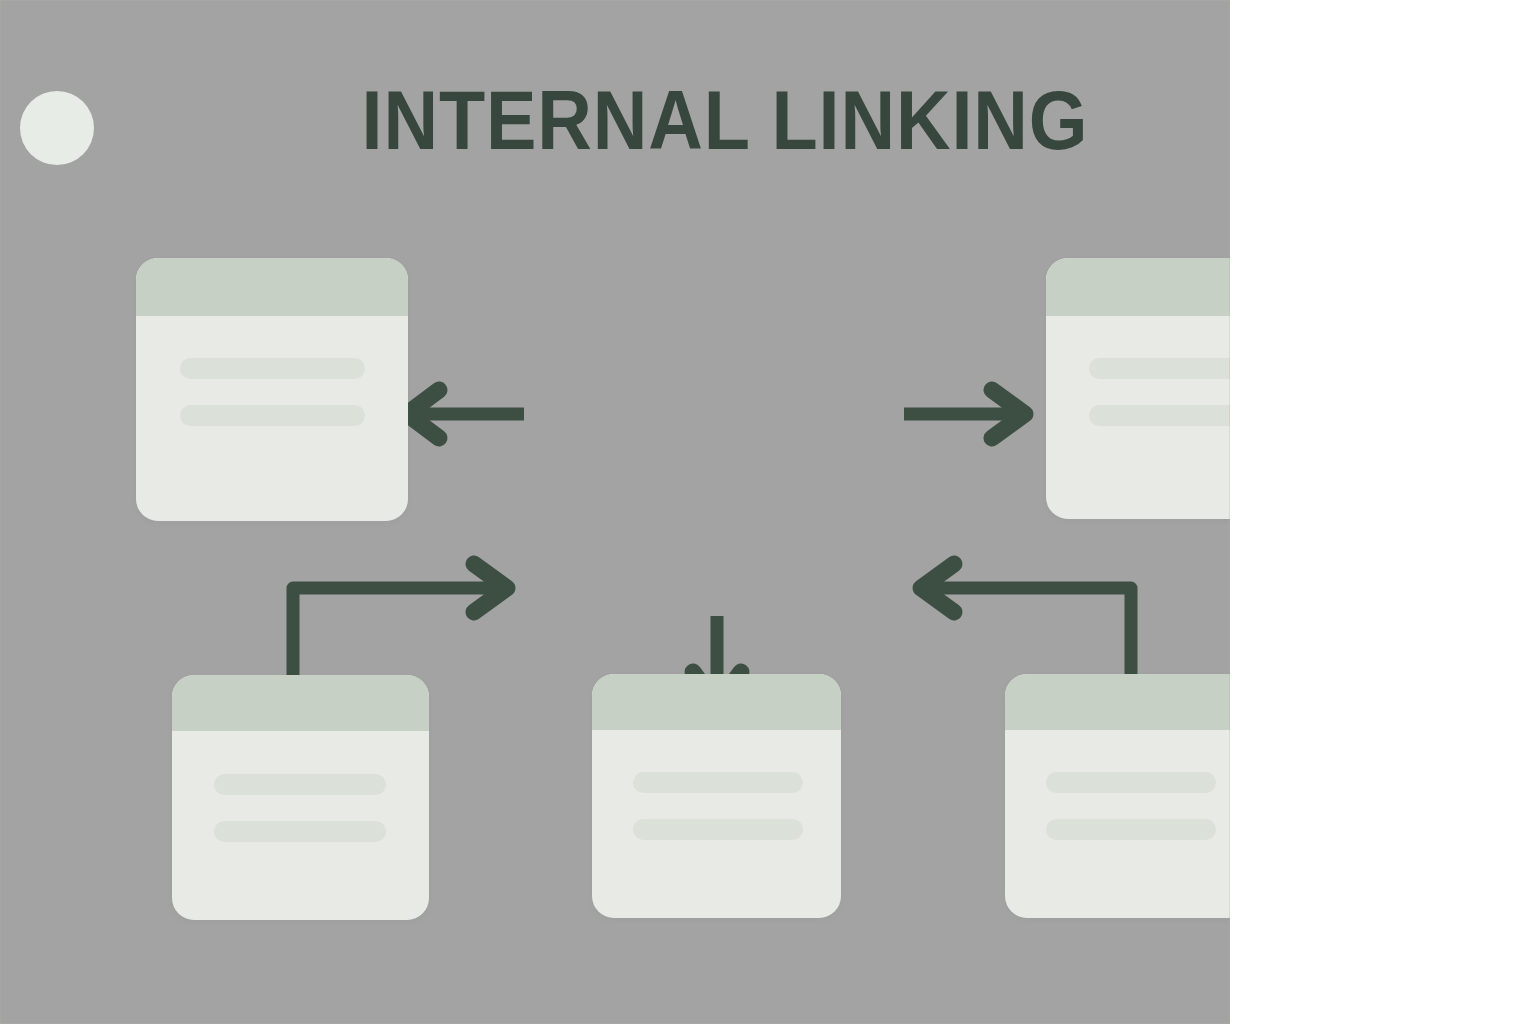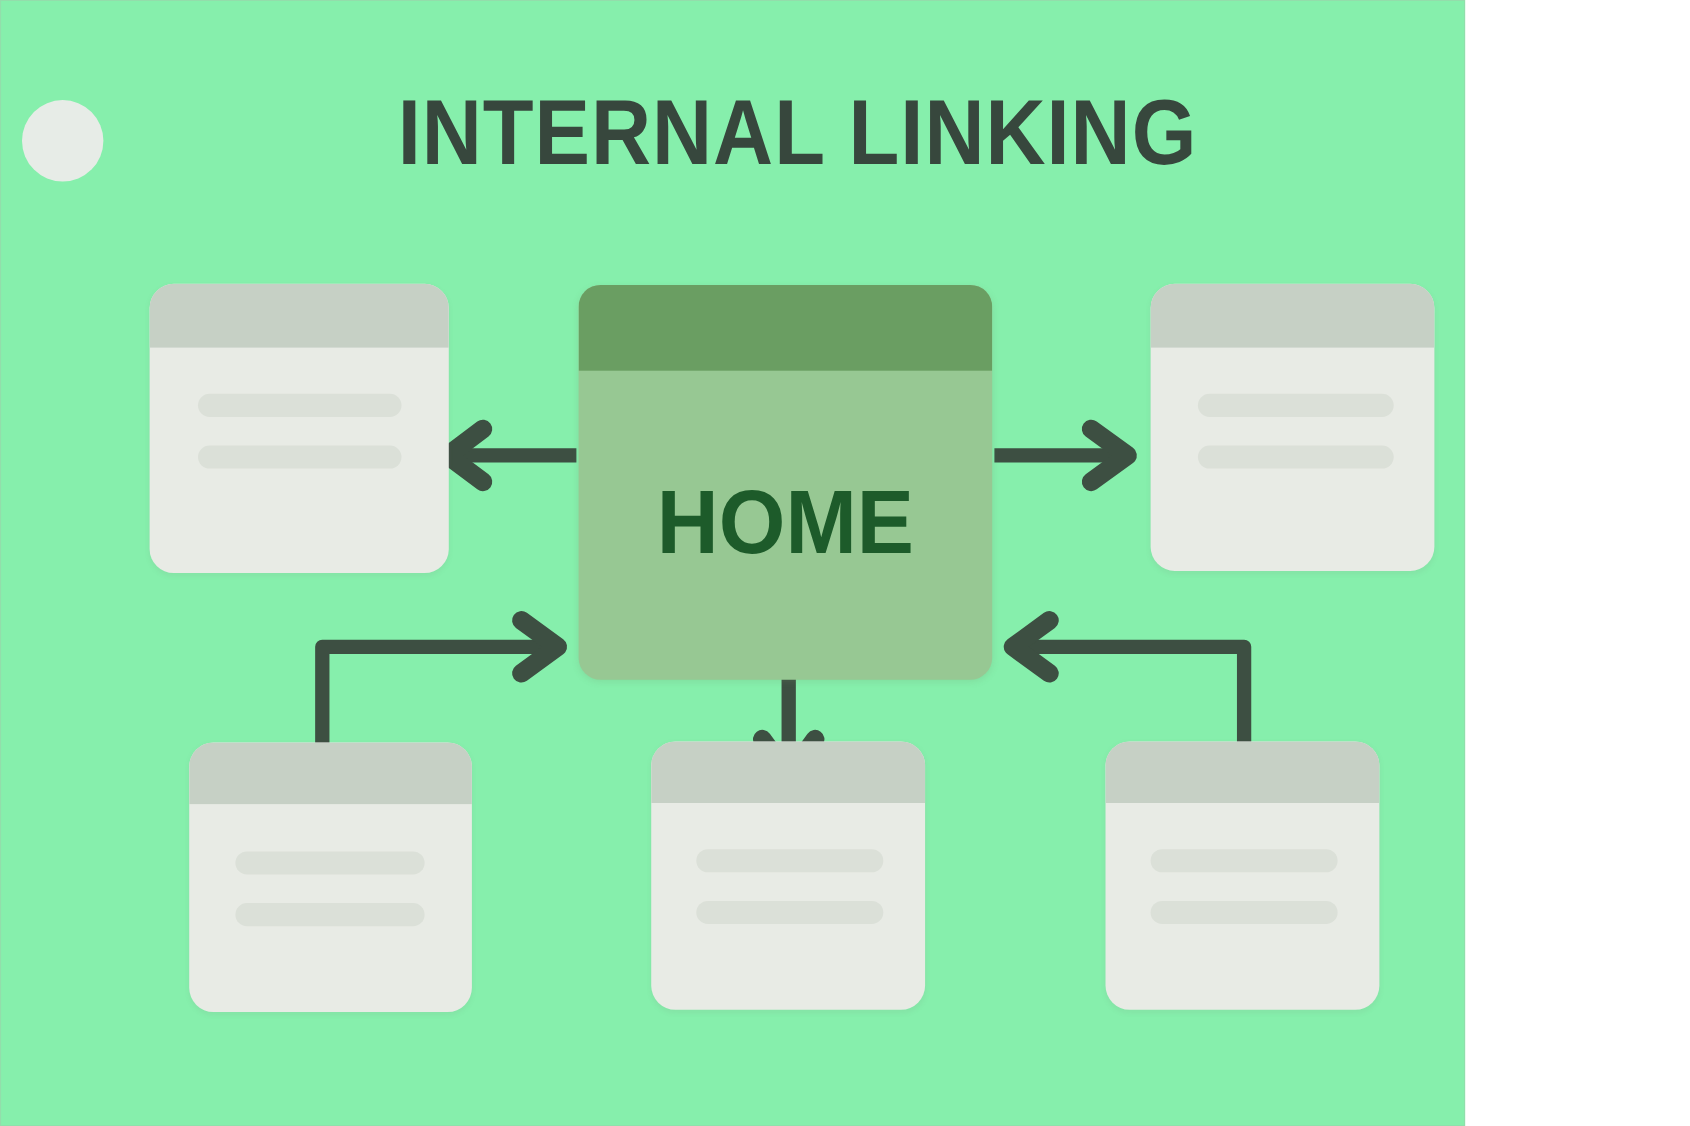--- a/index.html
+++ b/index.html
@@ -3,23 +3,23 @@
 <meta charset="utf-8">
 <title>Internal Linking Diagram</title>
 <style>
   html, body {
     margin: 0;
     padding: 0;
     background: #ffffff;
   }
   #canvas {
     position: relative;
-    width: 1332px;
+    width: 1230px;
     height: 1024px;
-    background: #86efac;
+    background: #a3a3a3;
     overflow: hidden;
     font-family: "Liberation Sans", "DejaVu Sans", sans-serif;
   }
   
   #canvas::after {
     content: "";
     position: absolute;
     inset: 0;
     pointer-events: none;
     box-shadow: inset 0 0 0 1px rgba(180,178,170,0.30);
@@ -165,24 +165,20 @@
     <div class="line-bar" style="left:44px; top:100px; width:185px;"></div>
     <div class="line-bar" style="left:44px; top:147px; width:185px;"></div>
   </div>
 
   <div class="page-card" id="card-top-right">
     <div class="card-header" style="height:58px;"></div>
     <div class="line-bar" style="left:43px; top:100px; width:178px;"></div>
     <div class="line-bar" style="left:43px; top:147px; width:178px;"></div>
   </div>
 
-  <div id="home-node">
-    <div class="home-header"></div>
-    <div class="home-label">HOME</div>
-  </div>
 
   <div class="page-card" id="card-bottom-left">
     <div class="card-header" style="height:56px;"></div>
     <div class="line-bar" style="left:42px; top:99px; width:172px;"></div>
     <div class="line-bar" style="left:42px; top:146px; width:172px;"></div>
   </div>
 
   <div class="page-card" id="card-bottom-center">
     <div class="card-header" style="height:56px;"></div>
     <div class="line-bar" style="left:41px; top:98px; width:170px;"></div>

